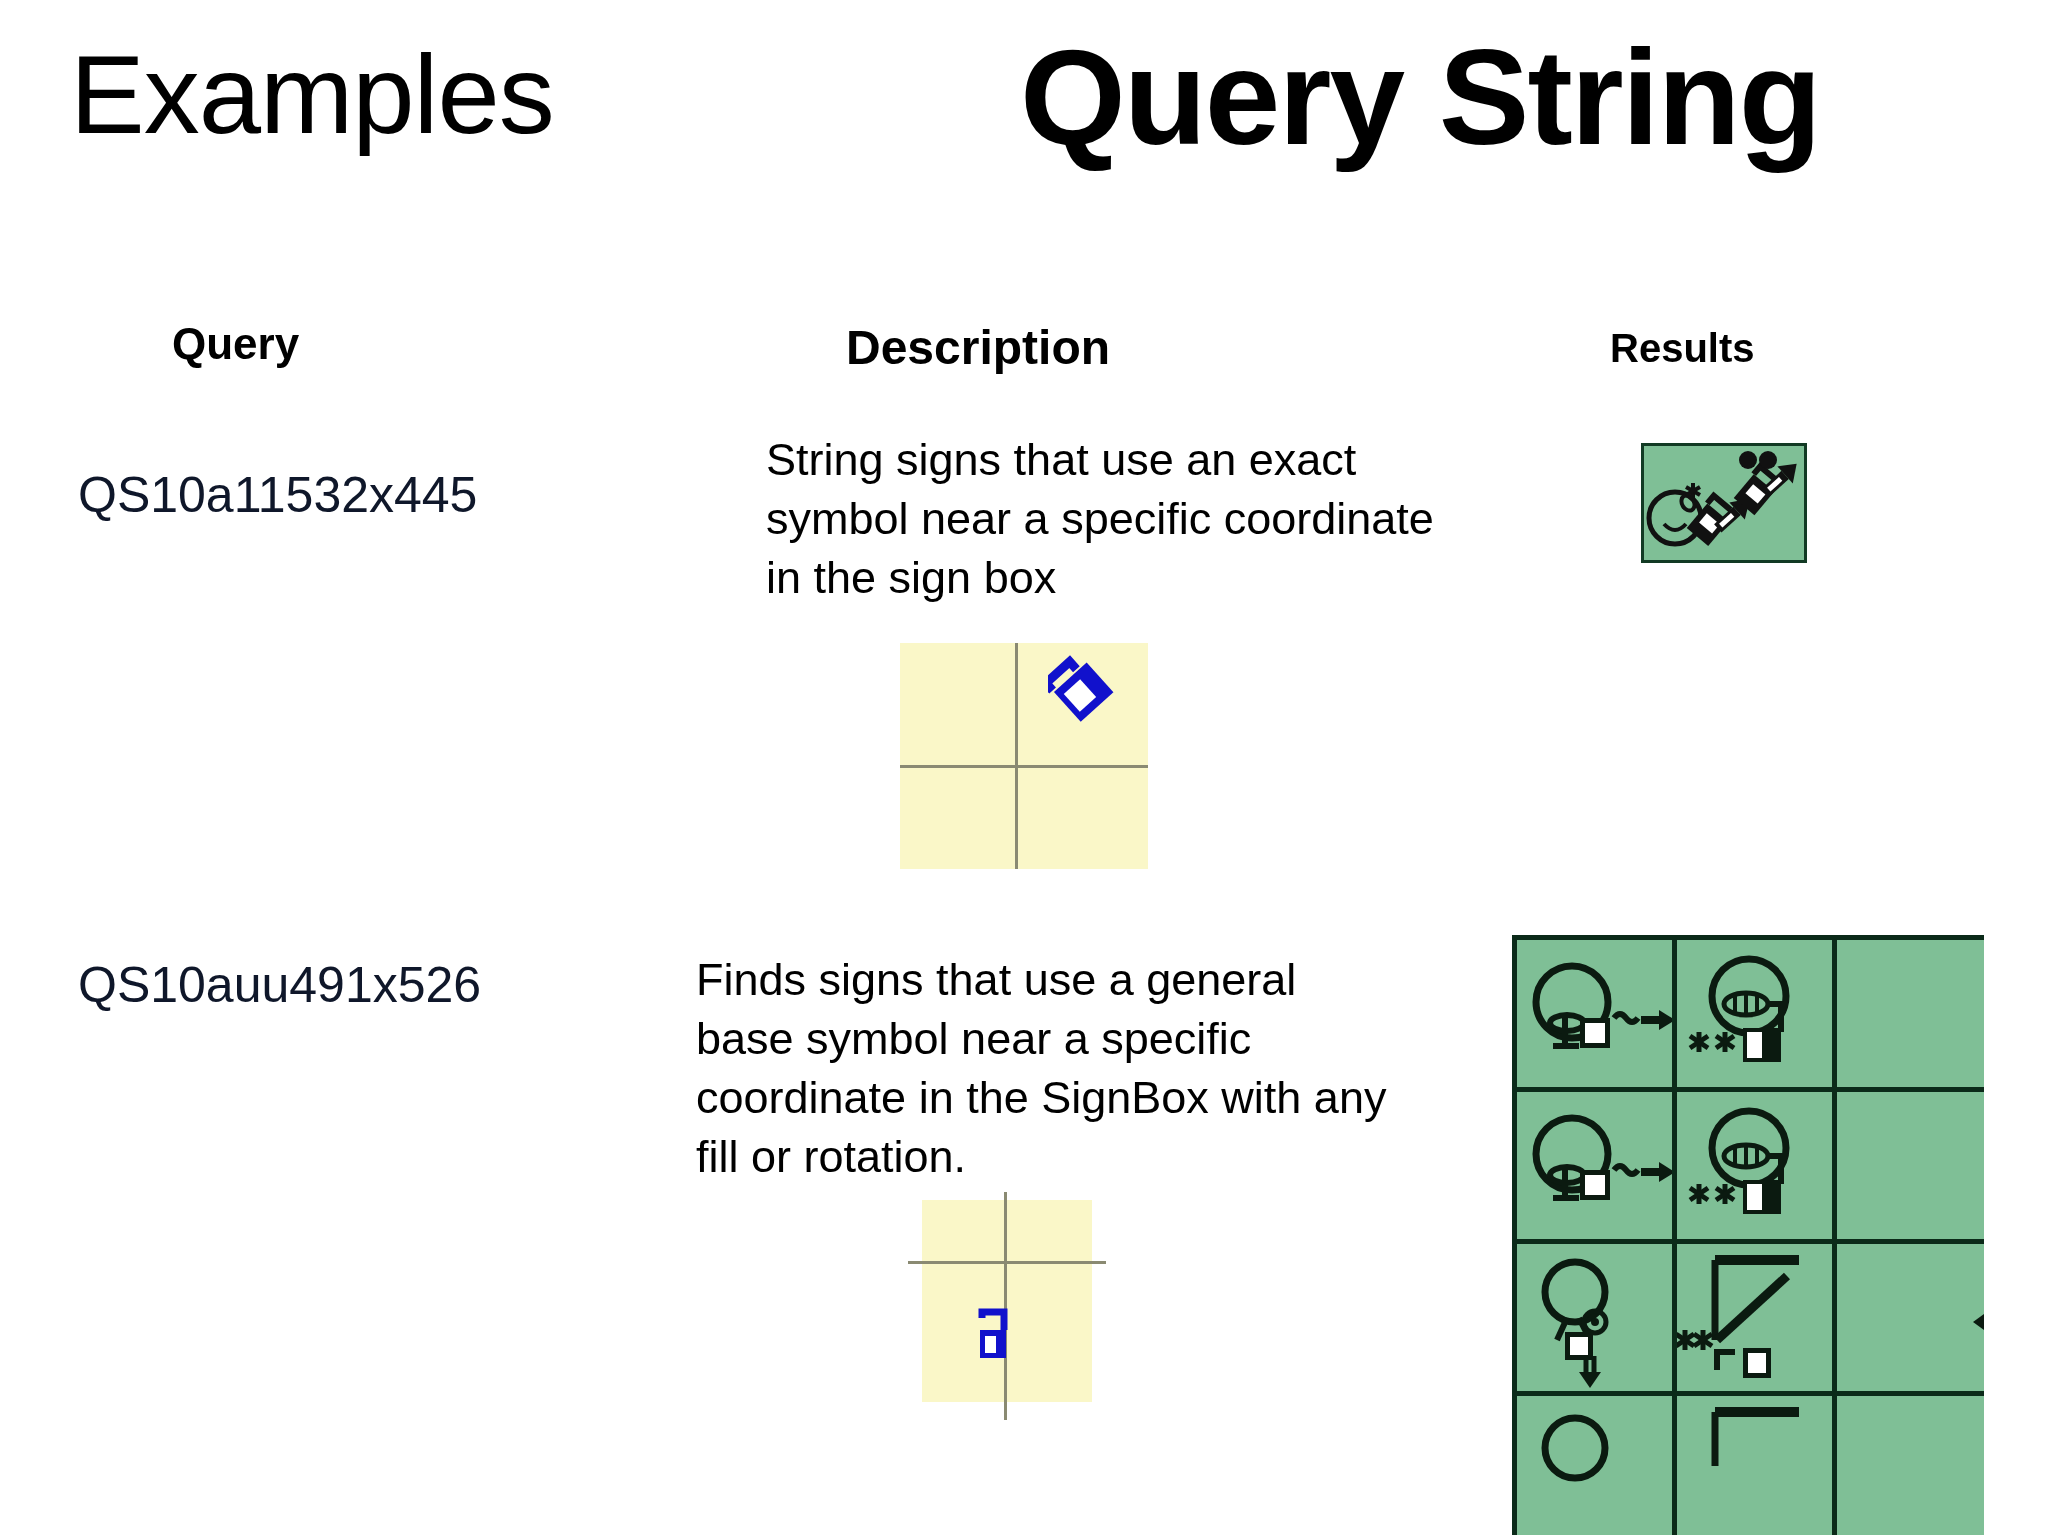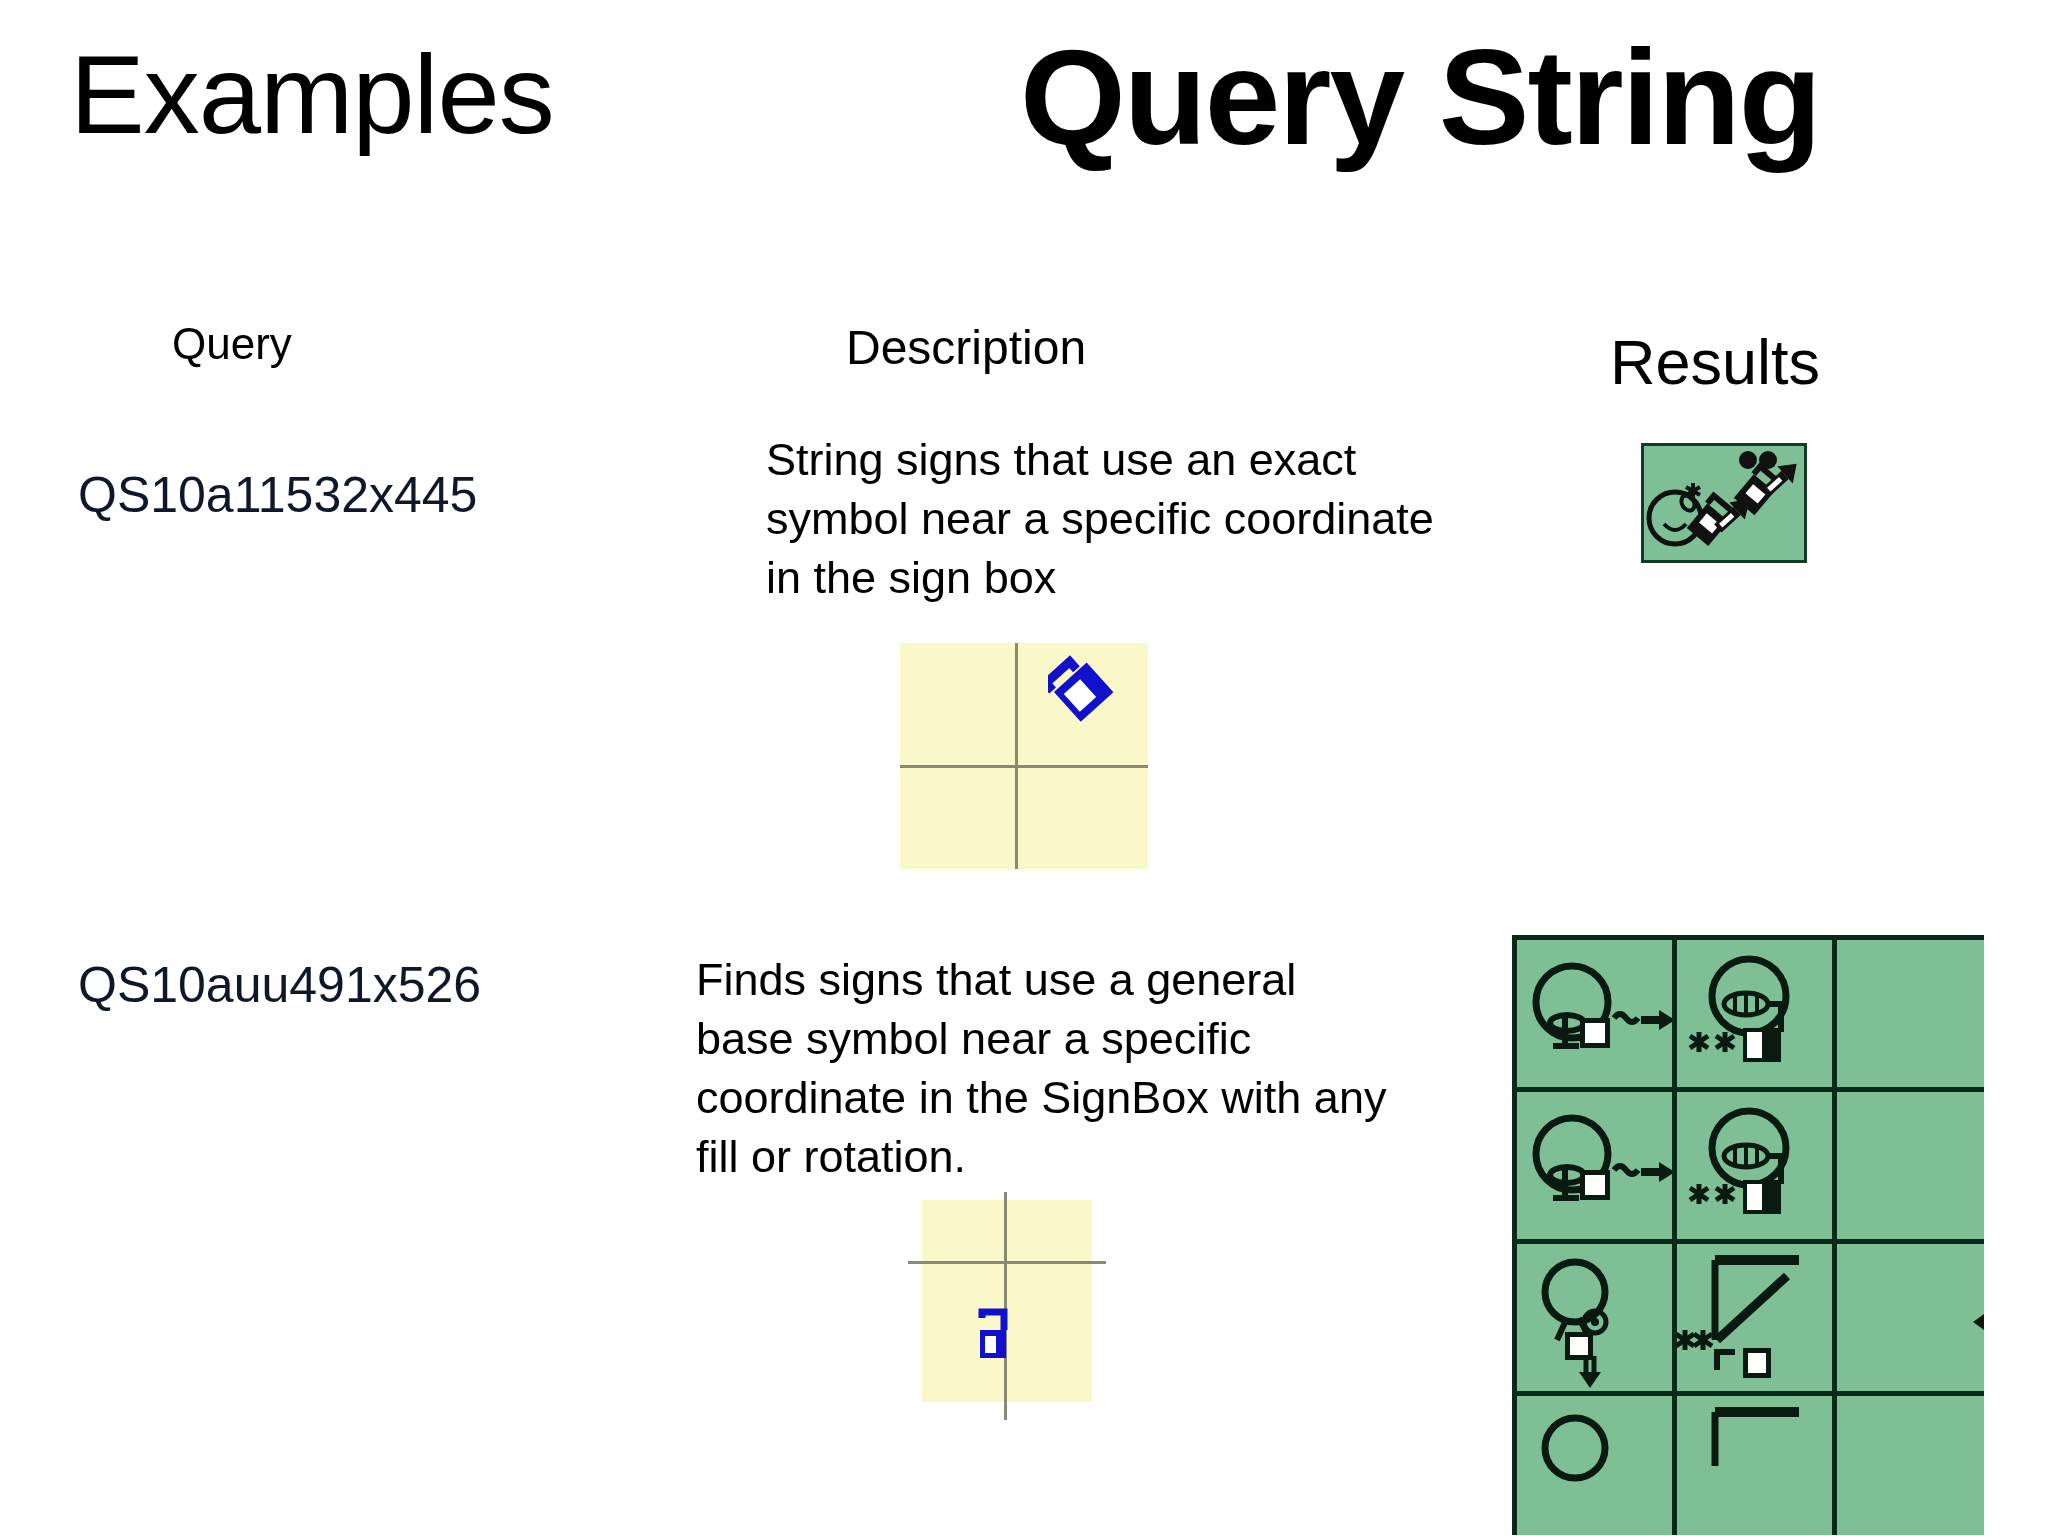--- a/index.html
+++ b/index.html
@@ -21,25 +21,25 @@
   }
   #main-title{
     left:1020px; top:26px;
     font-size:136px; line-height:1.05;
     font-weight:700; color:#000;
     letter-spacing:-2px;
   }
 
   
   .col-header{
-    font-weight:normal; color:#000;
+    font-weight:bold; color:#000;
   }
   #header-query{ left:172px; top:319px; font-size:44px; }
   #header-description{ left:846px; top:320px; font-size:48px; }
-  #header-results{ left:1610px; top:326px; font-size:63px; }
+  #header-results{ left:1610px; top:326px; font-size:40px; }
 
   
   .query-text{
     font-size:50px; color:#0f172a; font-weight:400;
     white-space:nowrap;
   }
   #query-1{ left:78px; top:466px; }
   #query-2{ left:78px; top:956px; }
 
   

